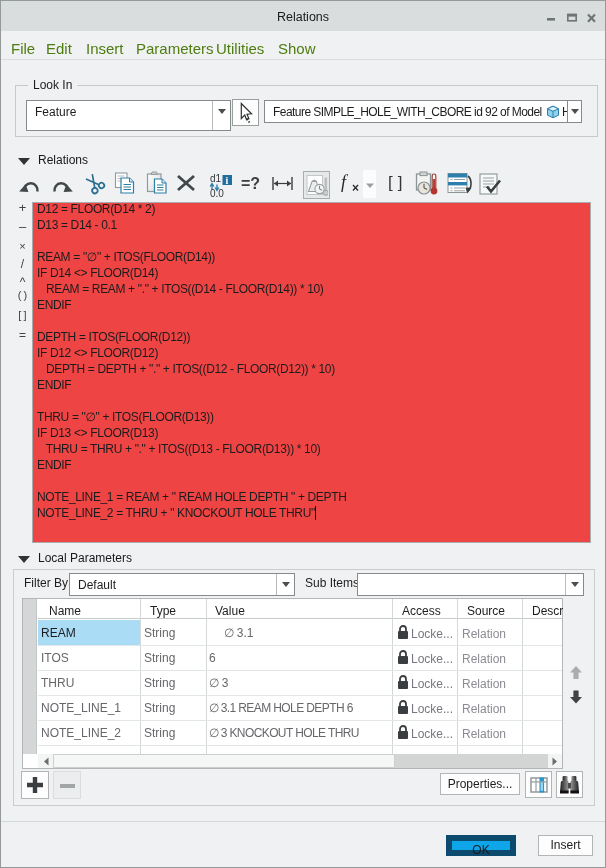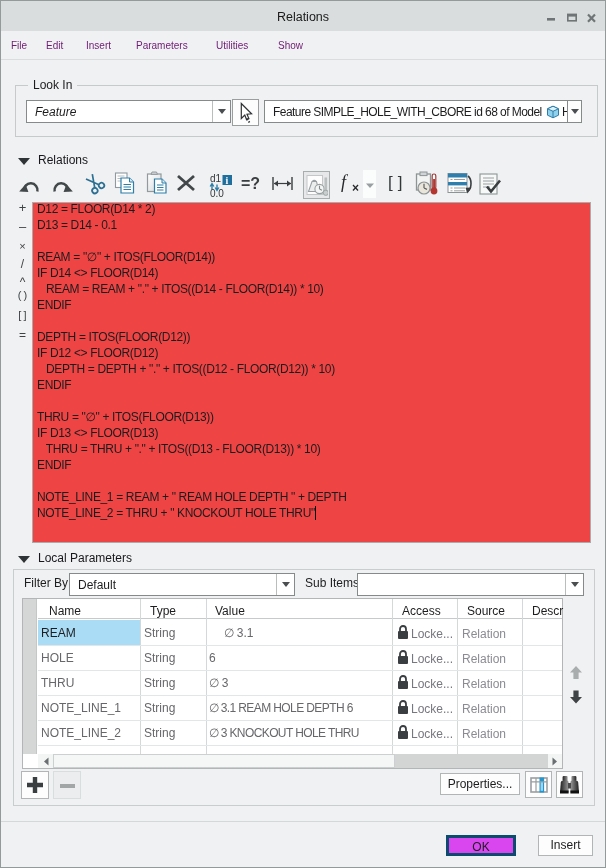--- a/index.html
+++ b/index.html
@@ -6,39 +6,39 @@
   html,body { width:606px; height:868px; }
   body { font-family:"Liberation Sans", sans-serif; font-size:12px; color:#1d1d1f; }
   .dlg { position:absolute; left:0; top:0; width:606px; height:868px;
          background:#f0f1f2; border:1px solid #949a9a; }
   .abs { position:absolute; }
   
   .titlebar { position:absolute; left:0; top:0; width:604px; height:30px; background:#d9dddd; }
   .title { position:absolute; top:9px; width:100%; text-align:center; color:#1b1b1b; font-size:12.5px; }
   
   .menubar { position:absolute; left:0; top:30px; width:604px; height:29px; border-bottom:1px solid #dadcdd; }
-  .menubar span { position:absolute; top:9px; color:#701a75; font-size:10px; }
+  .menubar span { position:absolute; top:9px; color:#4d7c0f; font-size:15px; }
   
   .group { position:absolute; left:14px; top:84px; width:583px; height:52px; border:1px solid #c6caca; }
   .group-label { position:absolute; left:27px; top:77px; background:#f0f1f2; padding:0 5px; }
   .combo { position:absolute; background:#fff; border:1px solid #858a8b; }
   .combo .txt { position:absolute; left:8px; top:4px; }
   .combo .arr { position:absolute; right:0; top:0; bottom:0; width:18px; border-left:1px solid #b9bdbd; }
   .combo .arr:after { content:""; position:absolute; left:5px; top:8px; border:4px solid transparent; border-top:5px solid #4a4e50; }
   .sec-head { position:absolute; color:#17171c; }
   .tri2 { position:absolute; width:0; height:0; border:6px solid transparent; border-top:7px solid #2f3335; }
   
   .editor { position:absolute; left:31px; top:201px; width:559px; height:341px; background:#ef4444; border:1px solid #a8acad; overflow:hidden; }
   .code { position:absolute; left:4px; top:-2px; line-height:16px; white-space:pre; color:#1c1c1e; letter-spacing:-0.35px; }
   .ops { position:absolute; left:0; top:201px; width:31px; color:#3f4346; }
   .ops div { position:absolute; left:6px; width:31px; text-align:center; }
   
   .panel { position:absolute; left:12px; top:568px; width:582px; height:237px; border:1px solid #c9cdcd; }
   .btn { position:absolute; background:#fdfdfd; border:1px solid #b1b5b6; text-align:center; }
-  .okbtn { background:#d946ef; border:3px solid #0c4a6e; }
+  .okbtn { background:#0ea5e9; border:6px solid #0c4a6e; }
   .sep { position:absolute; left:0px; top:820px; width:604px; border-top:1px solid #d5d8d9; }
 </style>
 </head>
 <body>
 <div class="dlg">
   <div class="titlebar">
     <div class="title">Relations</div>
 
     <svg class="abs" style="left:540px; top:6px;" width="62" height="20" viewBox="0 0 62 20">
       <rect x="6" y="11" width="8" height="2.6" fill="#6f7476"></rect>
@@ -51,32 +51,32 @@
     <span style="left:10px;">File</span>
     <span style="left:45px;">Edit</span>
     <span style="left:85px;">Insert</span>
     <span style="left:135px;">Parameters</span>
     <span style="left:215px;">Utilities</span>
     <span style="left:277px;">Show</span>
   </div>
 
   <div class="group"></div>
   <div class="group-label">Look In</div>
-  <div class="combo" style="left:25px; top:99px; width:205px; height:23px;font-style:italic;">
+  <div class="combo" style="left:25px; top:99px; width:205px; height:31px;">
     <span class="txt">Feature</span>
       <span class="arr"></span>
   </div>
   <div class="abs" style="left:231px; top:98px; width:27px; height:27px; background:#fdfdfd; border:1px solid #9a9e9e;">
     <svg width="25" height="25" viewBox="0 0 25 25">
       <path d="M8.3 3.5 L8.3 18.5 L11.8 15.0 L13.6 19.6 L15.9 18.6 L14.0 14.2 L18.6 13.8 Z" fill="#fff" stroke="#2e3234" stroke-width="1.2"></path>
       <path d="M13.5 18.5 L16.5 22.5" stroke="#2e3234" stroke-width="1.8" stroke-dasharray="2,1.6"></path>
     </svg>
   </div>
   <div class="combo" style="left:263px; top:99px; width:304px; height:23px; overflow:hidden;">
-    <span class="txt" style="white-space:nowrap; letter-spacing:-0.55px;">Feature SIMPLE_HOLE_WITH_CBORE id 68 of Model</span>
+    <span class="txt" style="white-space:nowrap; letter-spacing:-0.55px;">Feature SIMPLE_HOLE_WITH_CBORE id 92 of Model</span>
     <svg class="abs" style="left:280px; top:3px;" width="16" height="16" viewBox="0 0 16 16">
       <path d="M2.5 4.8 L8 2.2 L13.5 4.8 L13.5 11.2 L8 13.8 L2.5 11.2 Z" fill="#8fd2ee" stroke="#2e7ca8" stroke-width="1"></path>
       <path d="M2.5 4.8 L8 7.3 L13.5 4.8 L8 2.2 Z" fill="#d8f1fb" stroke="#2e7ca8" stroke-width="1"></path>
       <path d="M8 7.3 L8 13.8" stroke="#2e7ca8" stroke-width="1"></path>
     </svg>
     <span class="abs" style="left:297px; top:4px;">H</span>
   </div>
   <div class="abs" style="left:566px; top:99px; width:15px; height:23px; background:#fdfdfd; border:1px solid #858a8b;">
     <div style="position:absolute; left:3px; top:8px; border:4px solid transparent; border-top:5px solid #4a4e50;"></div>
   </div>
@@ -259,21 +259,21 @@
 
     <div class="abs" style="left:37px; top:644px; width:524px; height:1px; background:#e2e6e7;"></div>
     <div class="abs" style="left:37px; top:669px; width:524px; height:1px; background:#e2e6e7;"></div>
     <div class="abs" style="left:37px; top:694px; width:524px; height:1px; background:#e2e6e7;"></div>
     <div class="abs" style="left:37px; top:719px; width:524px; height:1px; background:#e2e6e7;"></div>
     <div class="abs" style="left:37px; top:744px; width:524px; height:1px; background:#e2e6e7;"></div>
 
     <div class="abs" style="left:37px; top:619px; width:102px; height:25px; background:#aadcf6;"></div>
 
     <span class="abs" style="left:40px; top:625px;">REAM</span>
-    <span class="abs" style="left:40px; top:650px; color:#67676b;">HOLE</span>
+    <span class="abs" style="left:40px; top:650px; color:#67676b;">ITOS</span>
     <span class="abs" style="left:40px; top:675px; color:#67676b;">THRU</span>
     <span class="abs" style="left:40px; top:700px; color:#67676b;">NOTE_LINE_1</span>
     <span class="abs" style="left:40px; top:725px; color:#67676b;">NOTE_LINE_2</span>
     <span class="abs" style="left:143px; top:625px; color:#67676b;">String</span>
     <span class="abs" style="left:143px; top:650px; color:#67676b;">String</span>
     <span class="abs" style="left:143px; top:675px; color:#67676b;">String</span>
     <span class="abs" style="left:143px; top:700px; color:#67676b;">String</span>
     <span class="abs" style="left:143px; top:725px; color:#67676b;">String</span>
     <span class="abs" style="left:223px; top:625px; color:#67676b;">∅ 3.1</span>
     <span class="abs" style="left:208px; top:650px; color:#67676b;">6</span>

